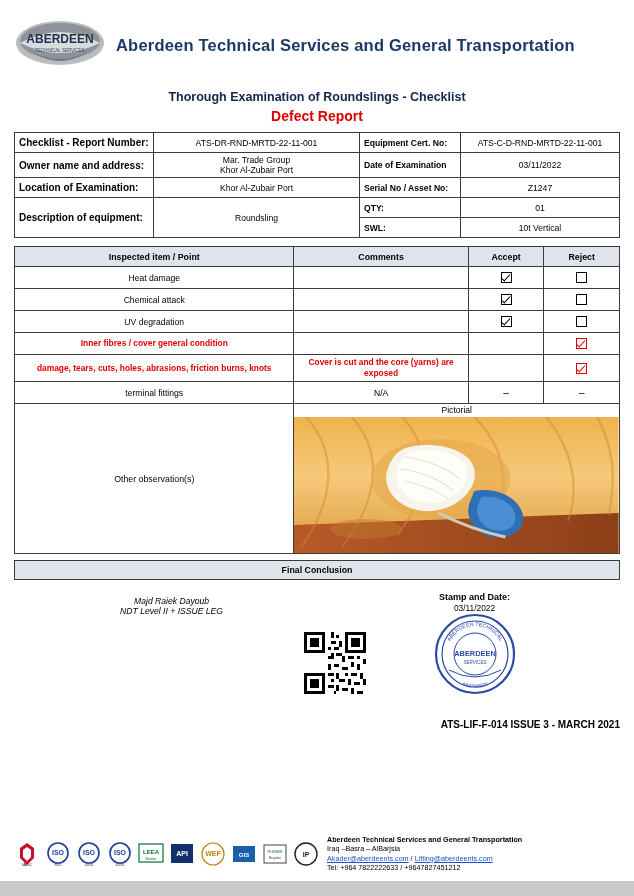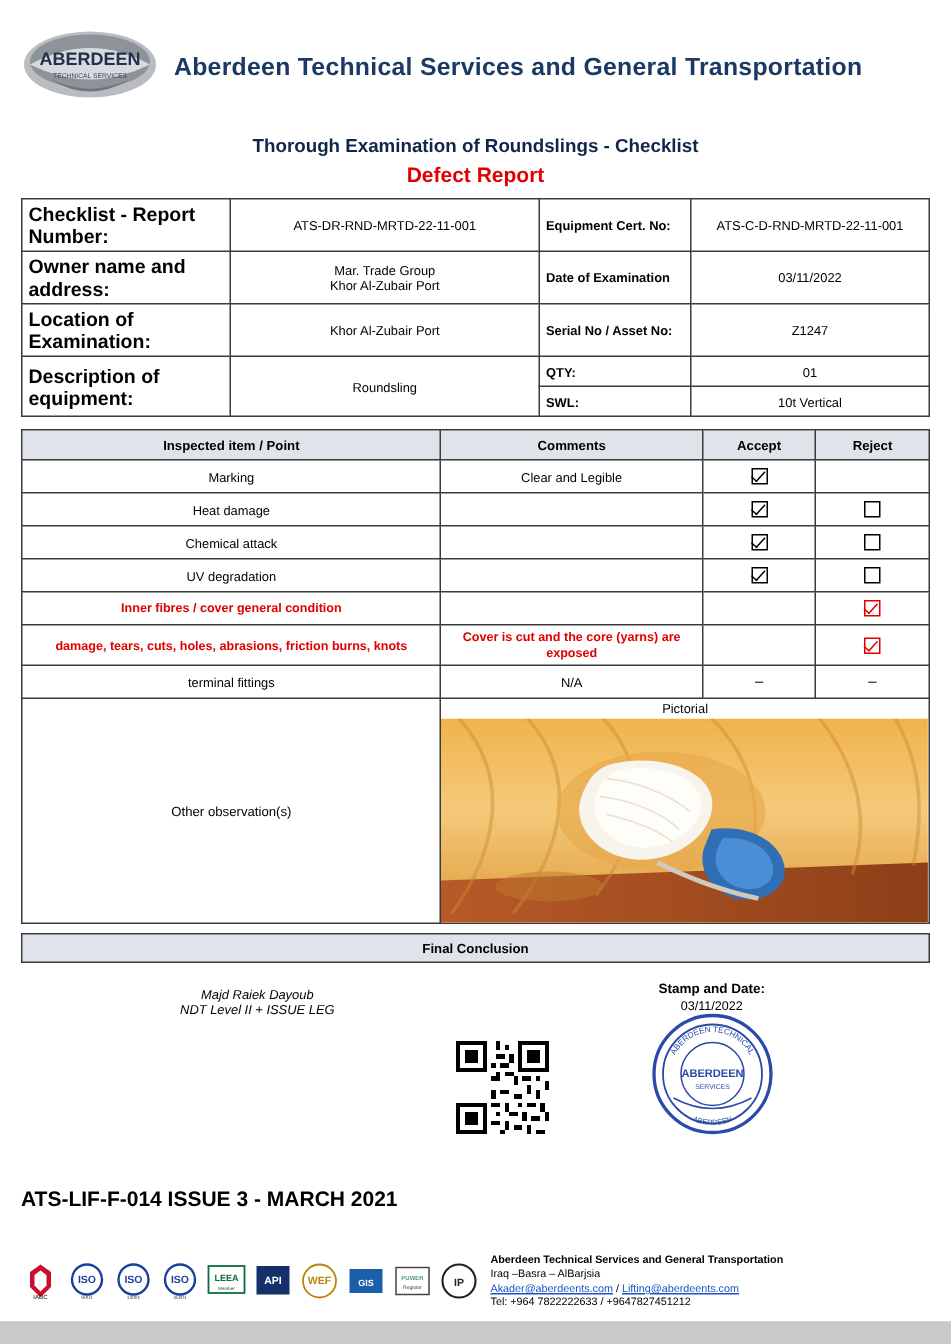--- a/index.html
+++ b/index.html
@@ -21,21 +21,21 @@
     margin-top:14px;
   }
   .doc-sub{
     text-align:center;font-weight:bold;font-size:14px;color:#e00000;
     margin-top:4px;margin-bottom:8px;
   }
   
   table{border-collapse:collapse;width:100%;}
   td,th{border:1px solid #3b3b3b;font-size:8.6px;padding:2px 4px;vertical-align:middle;}
   .info td{height:15px;}
-  .lbl{font-weight:bold;font-size:13px;color:#000;width:130px;background:#fff;}
+  .lbl{font-weight:bold;font-size:10px;color:#000;width:130px;background:#fff;}
   .val{text-align:center;}
   .lbl2{font-weight:bold;font-size:8.6px;width:92px;}
   .val2{text-align:center;width:150px;}
   
   .chk{margin-top:8px;}
   .chk th{
     background:#dfe4ea;text-align:center;font-size:8.8px;font-weight:bold;height:15px;
   }
   .chk td{text-align:center;height:17px;}
   .item{font-size:8.6px;}
@@ -80,21 +80,21 @@
   .sig-title{font-weight:bold;font-size:9px;}
   .sig-name{font-style:italic;font-size:8.6px;margin-top:4px;}
   .sig-qual{font-style:italic;font-size:8.6px;}
   .stamp-date{font-size:8.4px;margin-top:1px;}
   .qr{width:62px;height:62px;position:absolute;left:290px;top:42px;}
   .stamp{
     position:absolute;left:50%;transform:translateX(-50%);top:22px;
     width:84px;height:84px;
   }
   .docref{
-    text-align:left;font-weight:bold;font-size:14px;margin-top:19px;color:#000;
+    text-align:right;font-weight:bold;font-size:10px;margin-top:9px;color:#000;
   }
   
   .footer{
     position:absolute;left:14px;right:14px;bottom:8px;display:flex;align-items:center;gap:8px;
   }
   .badges{display:flex;align-items:center;gap:5px;flex:0 0 auto;}
   .badge{width:26px;height:26px;display:block;}
   .foot-txt{font-size:7.2px;line-height:9.6px;color:#000;font-weight:bold;}
   .foot-txt .blue{color:#1a54c8;font-weight:normal;text-decoration:underline;}
   .foot-txt .norm{font-weight:normal;}
@@ -159,26 +159,20 @@
 
   <table class="chk">
     <tbody>
         <tr>
       <th class="col-item">Inspected item / Point</th>
       <th class="col-com">Comments</th>
       <th class="col-acc">Accept</th>
       <th class="col-rej">Reject</th>
     </tr>
 
-    <tr>
-      <td class="item">Marking</td>
-      <td class="item">Clear and Legible</td>
-      <td><span class="box tick"></span></td>
-      <td></td>
-    </tr>
 
     <tr>
       <td class="item">Heat damage</td>
       <td class="item"></td>
       <td><span class="box tick"></span></td>
       <td><span class="box"></span></td>
     </tr>
 
     <tr>
       <td class="item">Chemical attack</td>

